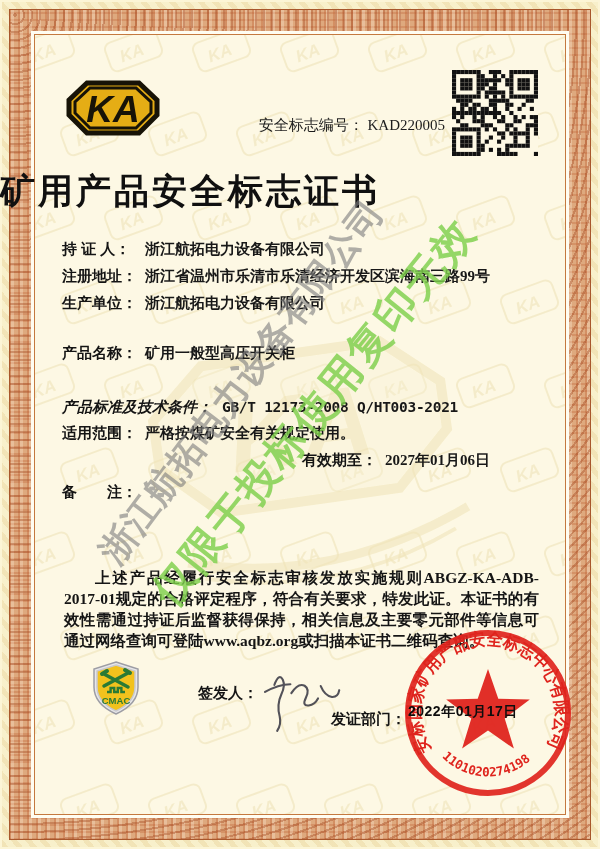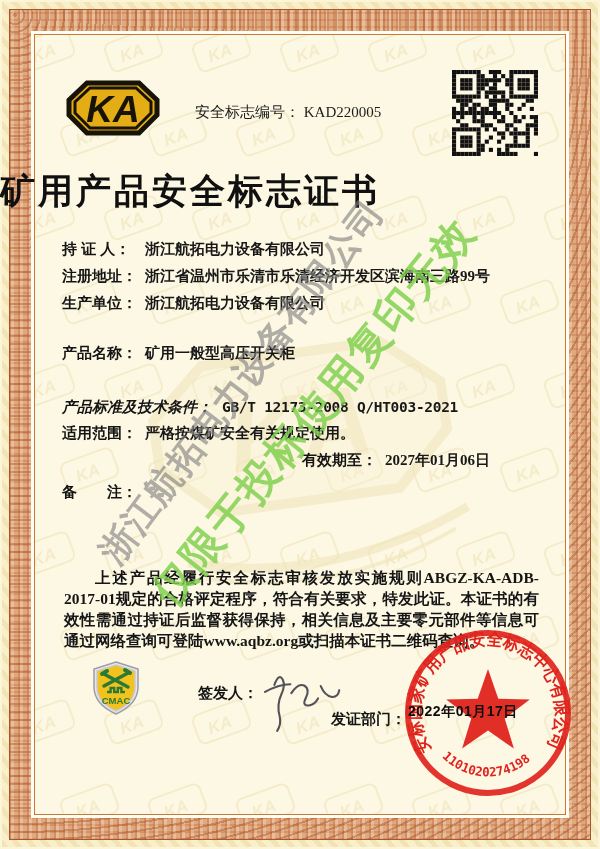--- a/index.html
+++ b/index.html
@@ -19,21 +19,21 @@
   .inner{position:absolute;inset:34px;background:#fdf8e4;border:1px solid #c4793f;}
 
   .content{position:absolute;inset:0;}
 
   
   .bgsvg{position:absolute;left:35px;top:35px;pointer-events:none;}
   .bigmark{position:absolute;left:140px;top:330px;opacity:.8;pointer-events:none;}
 
   
   .kalogo{position:absolute;left:66px;top:80px;}
-  .certno{position:absolute;left:195px;top:103px;width:250px;text-align:left;
+  .certno{position:absolute;left:195px;top:116px;width:250px;text-align:right;
     font-family:"Liberation Serif",serif;font-size:15px;color:#1c1c1c;white-space:nowrap;}
   .qr{position:absolute;left:452px;top:70px;}
 
   
   .title{position:absolute;left:0;right:0;top:168px;text-align:left;
     font-family:"Liberation Serif",serif;font-weight:bold;font-size:35px;
     letter-spacing:3px;color:#101010;}
 
   
   .row{position:absolute;left:62px;white-space:nowrap;}

